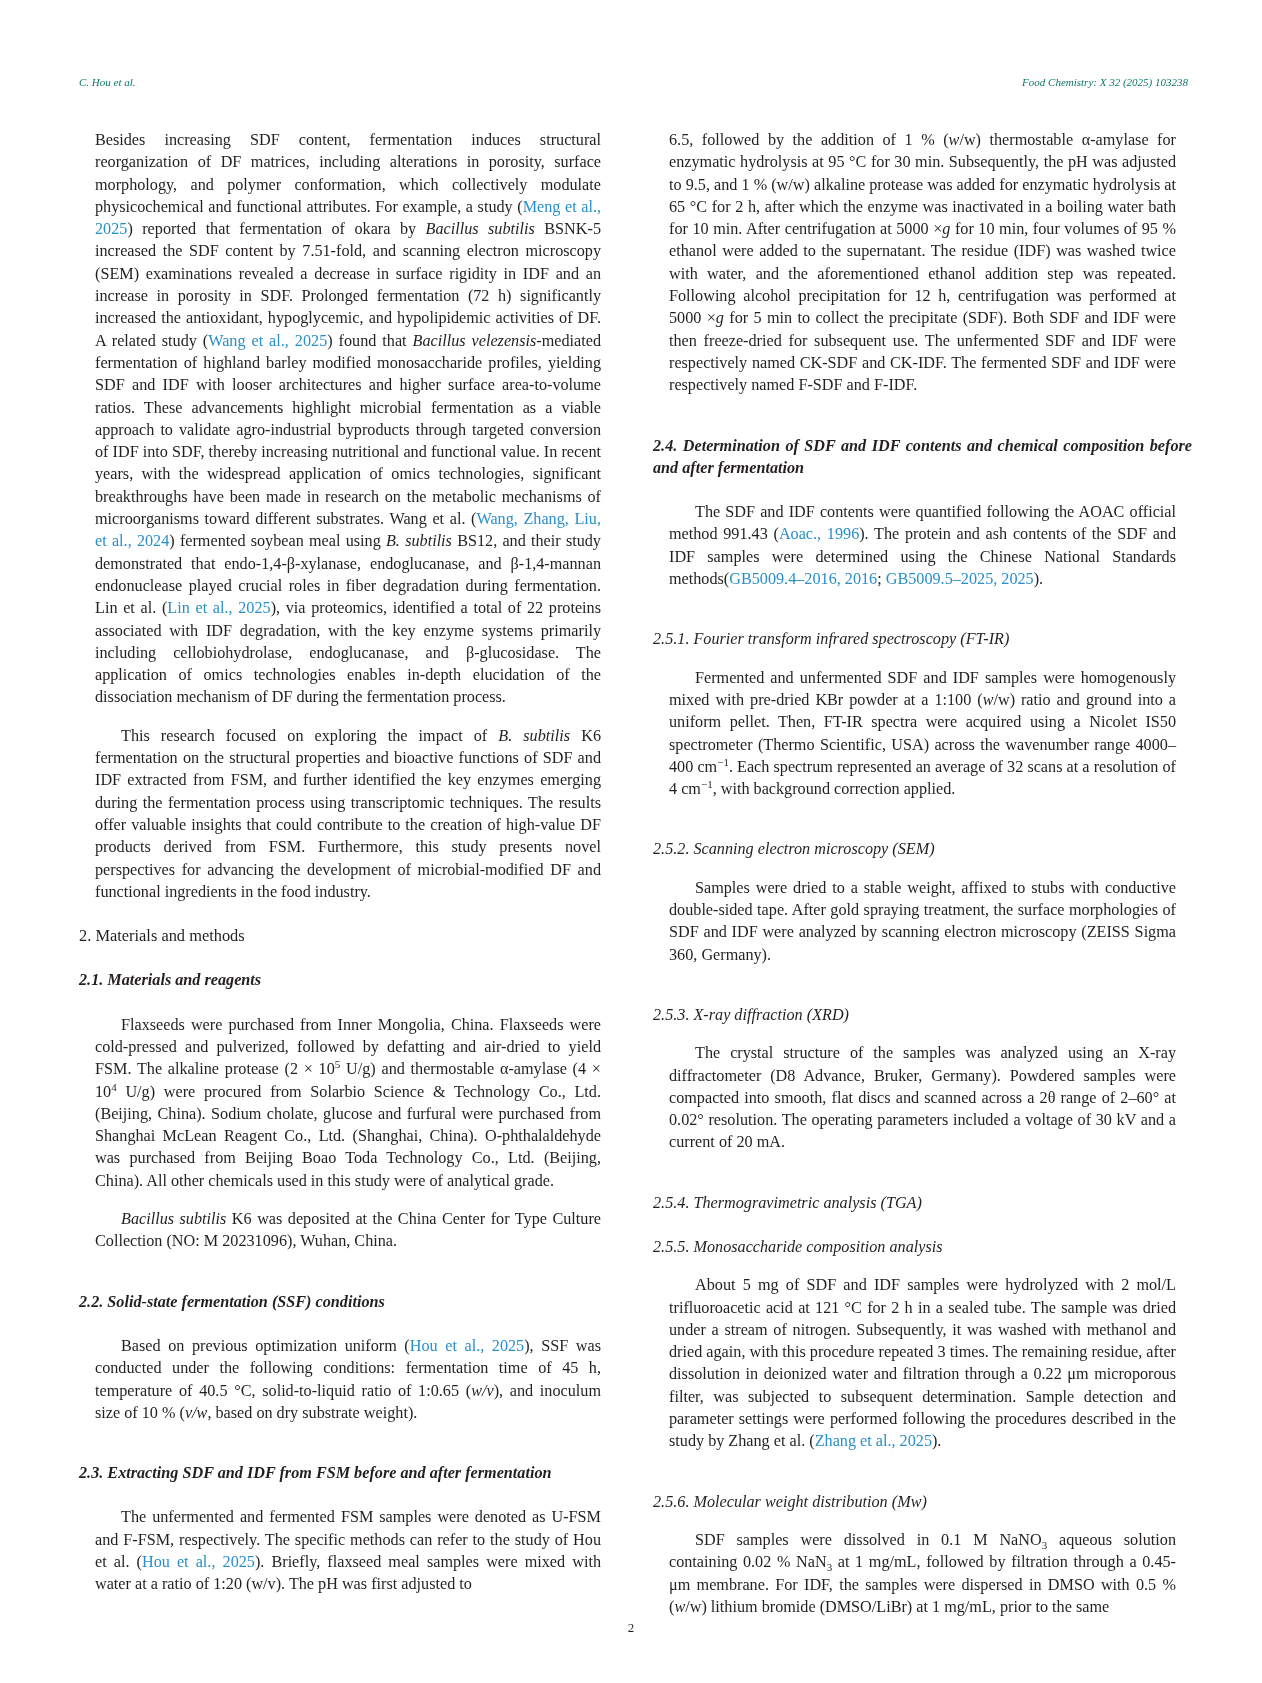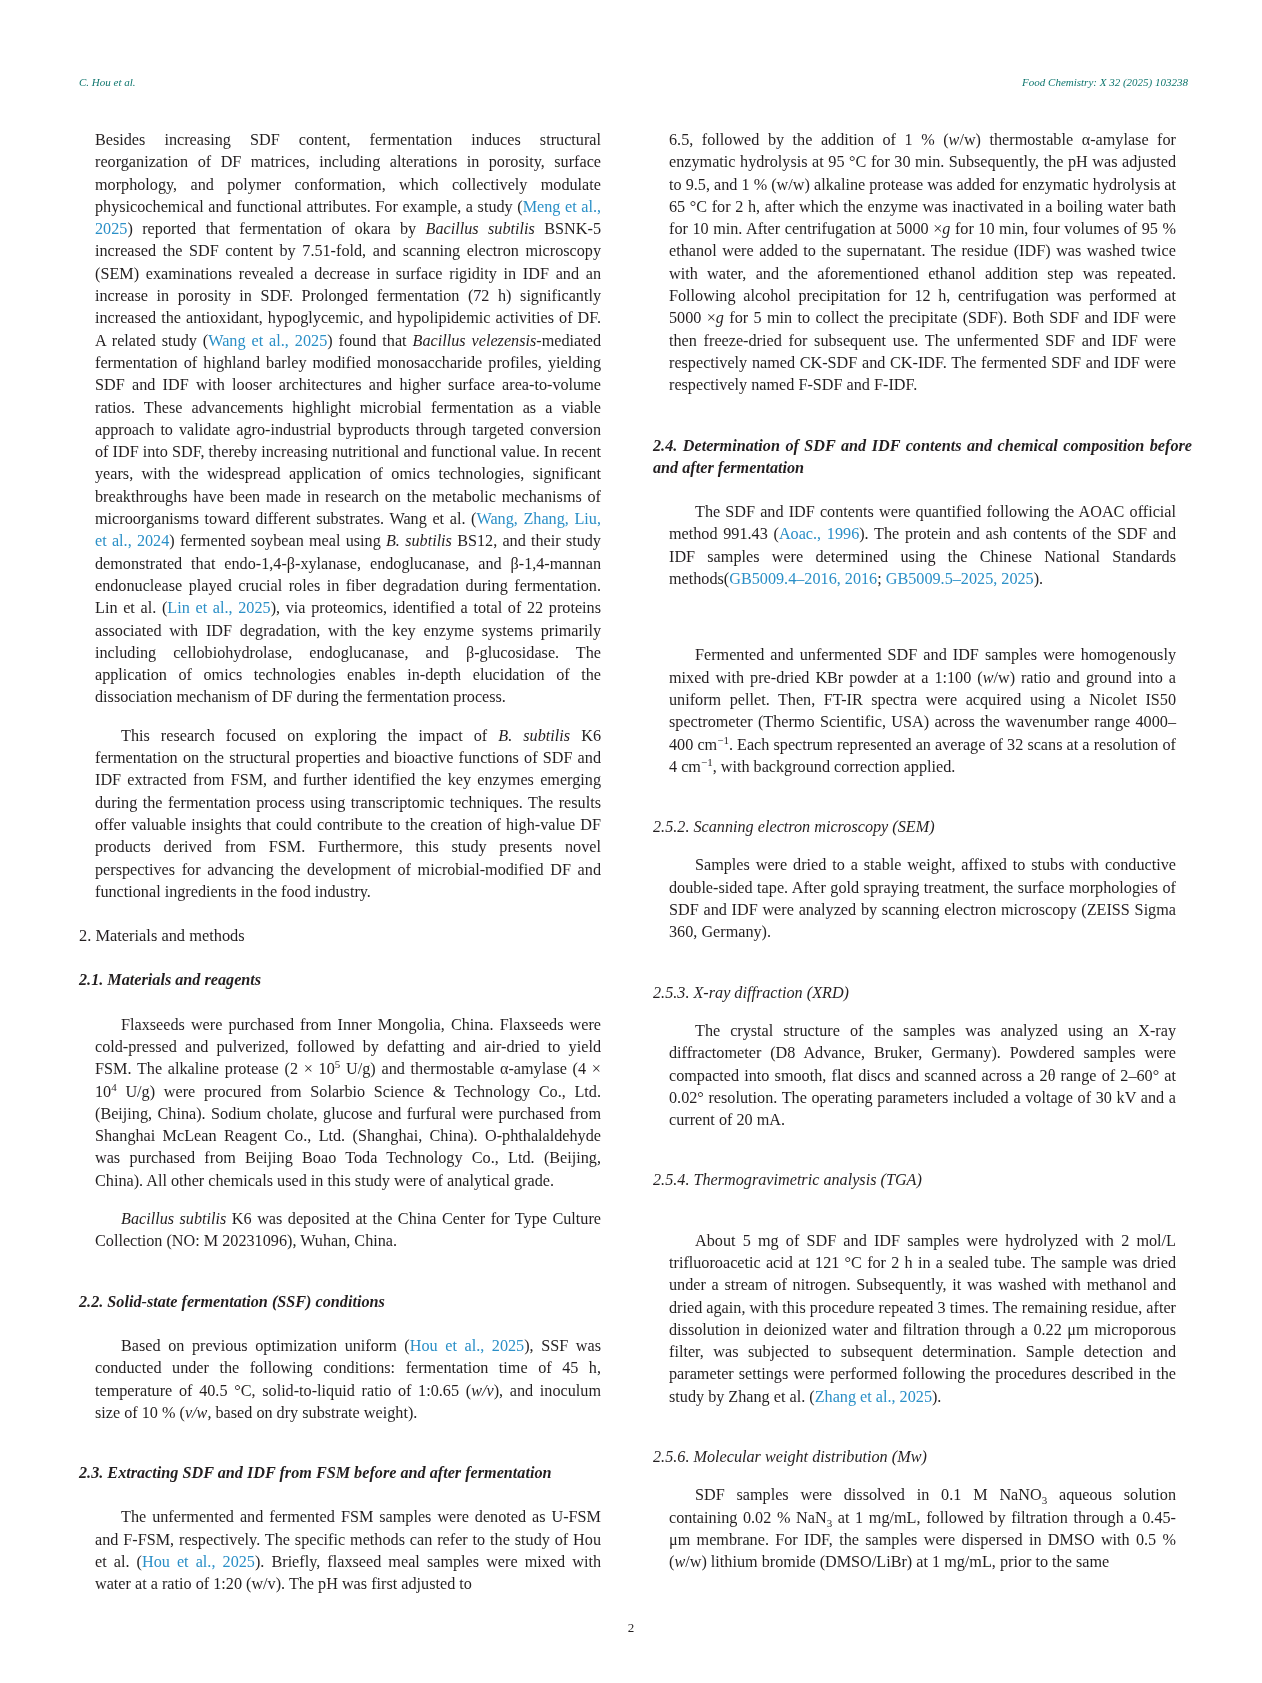--- a/index.html
+++ b/index.html
@@ -50,34 +50,36 @@
 
 <div class="col col-right">
   <p><span>6.5, followed by the addition of 1 % (</span><i>w</i><span>/w) thermostable α-amylase for enzymatic hydrolysis at 95 °C for 30 min. Subsequently, the pH was adjusted to 9.5, and 1 % (w/w) alkaline protease was added for enzymatic hydrolysis at 65 °C for 2 h, after which the enzyme was inactivated in a boiling water bath for 10 min. After centrifugation at 5000 ×</span><i>g</i><span> for 10 min, four volumes of 95 % ethanol were added to the supernatant. The residue (IDF) was washed twice with water, and the aforementioned ethanol addition step was repeated. Following alcohol precipitation for 12 h, centrifugation was performed at 5000 ×</span><i>g</i><span> for 5 min to collect the precipitate (SDF). Both SDF and IDF were then freeze-dried for subsequent use. The unfermented SDF and IDF were respectively named CK-SDF and CK-IDF. The fermented SDF and IDF were respectively named F-SDF and F-IDF.</span></p>
 
   <div class="gap"></div>
   <div class="h2">2.4.  Determination of SDF and IDF contents and chemical composition before and after fermentation</div>
   <p class="indent"><span>The SDF and IDF contents were quantified following the AOAC official method 991.43 (</span><a class="ref">Aoac., 1996</a><span>). The protein and ash contents of the SDF and IDF samples were determined using the Chinese National Standards methods(</span><a class="ref">GB5009.4–2016, 2016</a><span>; </span><a class="ref">GB5009.5–2025, 2025</a><span>).</span></p>
 
   <div class="gap"></div>
 
+  <div class="h3">2.5.1.  Fourier transform infrared spectroscopy (FT-IR)</div>
   <p class="indent"><span>Fermented and unfermented SDF and IDF samples were homogenously mixed with pre-dried KBr powder at a 1:100 (</span><i>w</i><span>/w) ratio and ground into a uniform pellet. Then, FT-IR spectra were acquired using a Nicolet IS50 spectrometer (Thermo Scientific, USA) across the wavenumber range 4000–400 cm</span><sup>−1</sup><span>. Each spectrum represented an average of 32 scans at a resolution of 4 cm</span><sup>−1</sup><span>, with background correction applied.</span></p>
 
   <div class="gap"></div>
   <div class="h3">2.5.2.  Scanning electron microscopy (SEM)</div>
   <p class="indent">Samples were dried to a stable weight, affixed to stubs with conductive double-sided tape. After gold spraying treatment, the surface morphologies of SDF and IDF were analyzed by scanning electron microscopy (ZEISS Sigma 360, Germany).</p>
 
   <div class="gap"></div>
   <div class="h3">2.5.3.  X-ray diffraction (XRD)</div>
   <p class="indent">The crystal structure of the samples was analyzed using an X-ray diffractometer (D8 Advance, Bruker, Germany). Powdered samples were compacted into smooth, flat discs and scanned across a 2θ range of 2–60° at 0.02° resolution. The operating parameters included a voltage of 30 kV and a current of 20 mA.</p>
 
   <div class="gap"></div>
   <div class="h3">2.5.4.  Thermogravimetric analysis (TGA)</div>
 
   <div class="gap"></div>
+  <div class="h3">2.5.5.  Monosaccharide composition analysis</div>
   <p class="indent"><span>About 5 mg of SDF and IDF samples were hydrolyzed with 2 mol/L trifluoroacetic acid at 121 °C for 2 h in a sealed tube. The sample was dried under a stream of nitrogen. Subsequently, it was washed with methanol and dried again, with this procedure repeated 3 times. The remaining residue, after dissolution in deionized water and filtration through a 0.22 μm microporous filter, was subjected to subsequent determination. Sample detection and parameter settings were performed following the procedures described in the study by Zhang et al. (</span><a class="ref">Zhang et al., 2025</a><span>).</span></p>
 
   <div class="gap"></div>
   <div class="h3">2.5.6.  Molecular weight distribution (Mw)</div>
   <p class="indent"><span>SDF samples were dissolved in 0.1 M NaNO</span><sub>3</sub><span> aqueous solution containing 0.02 % NaN</span><sub>3</sub><span> at 1 mg/mL, followed by filtration through a 0.45-μm membrane. For IDF, the samples were dispersed in DMSO with 0.5 % (</span><i>w</i><span>/w) lithium bromide (DMSO/LiBr) at 1 mg/mL, prior to the same</span></p>
 </div>
 
 <div class="page-num">2</div>
 
 </body></html>

